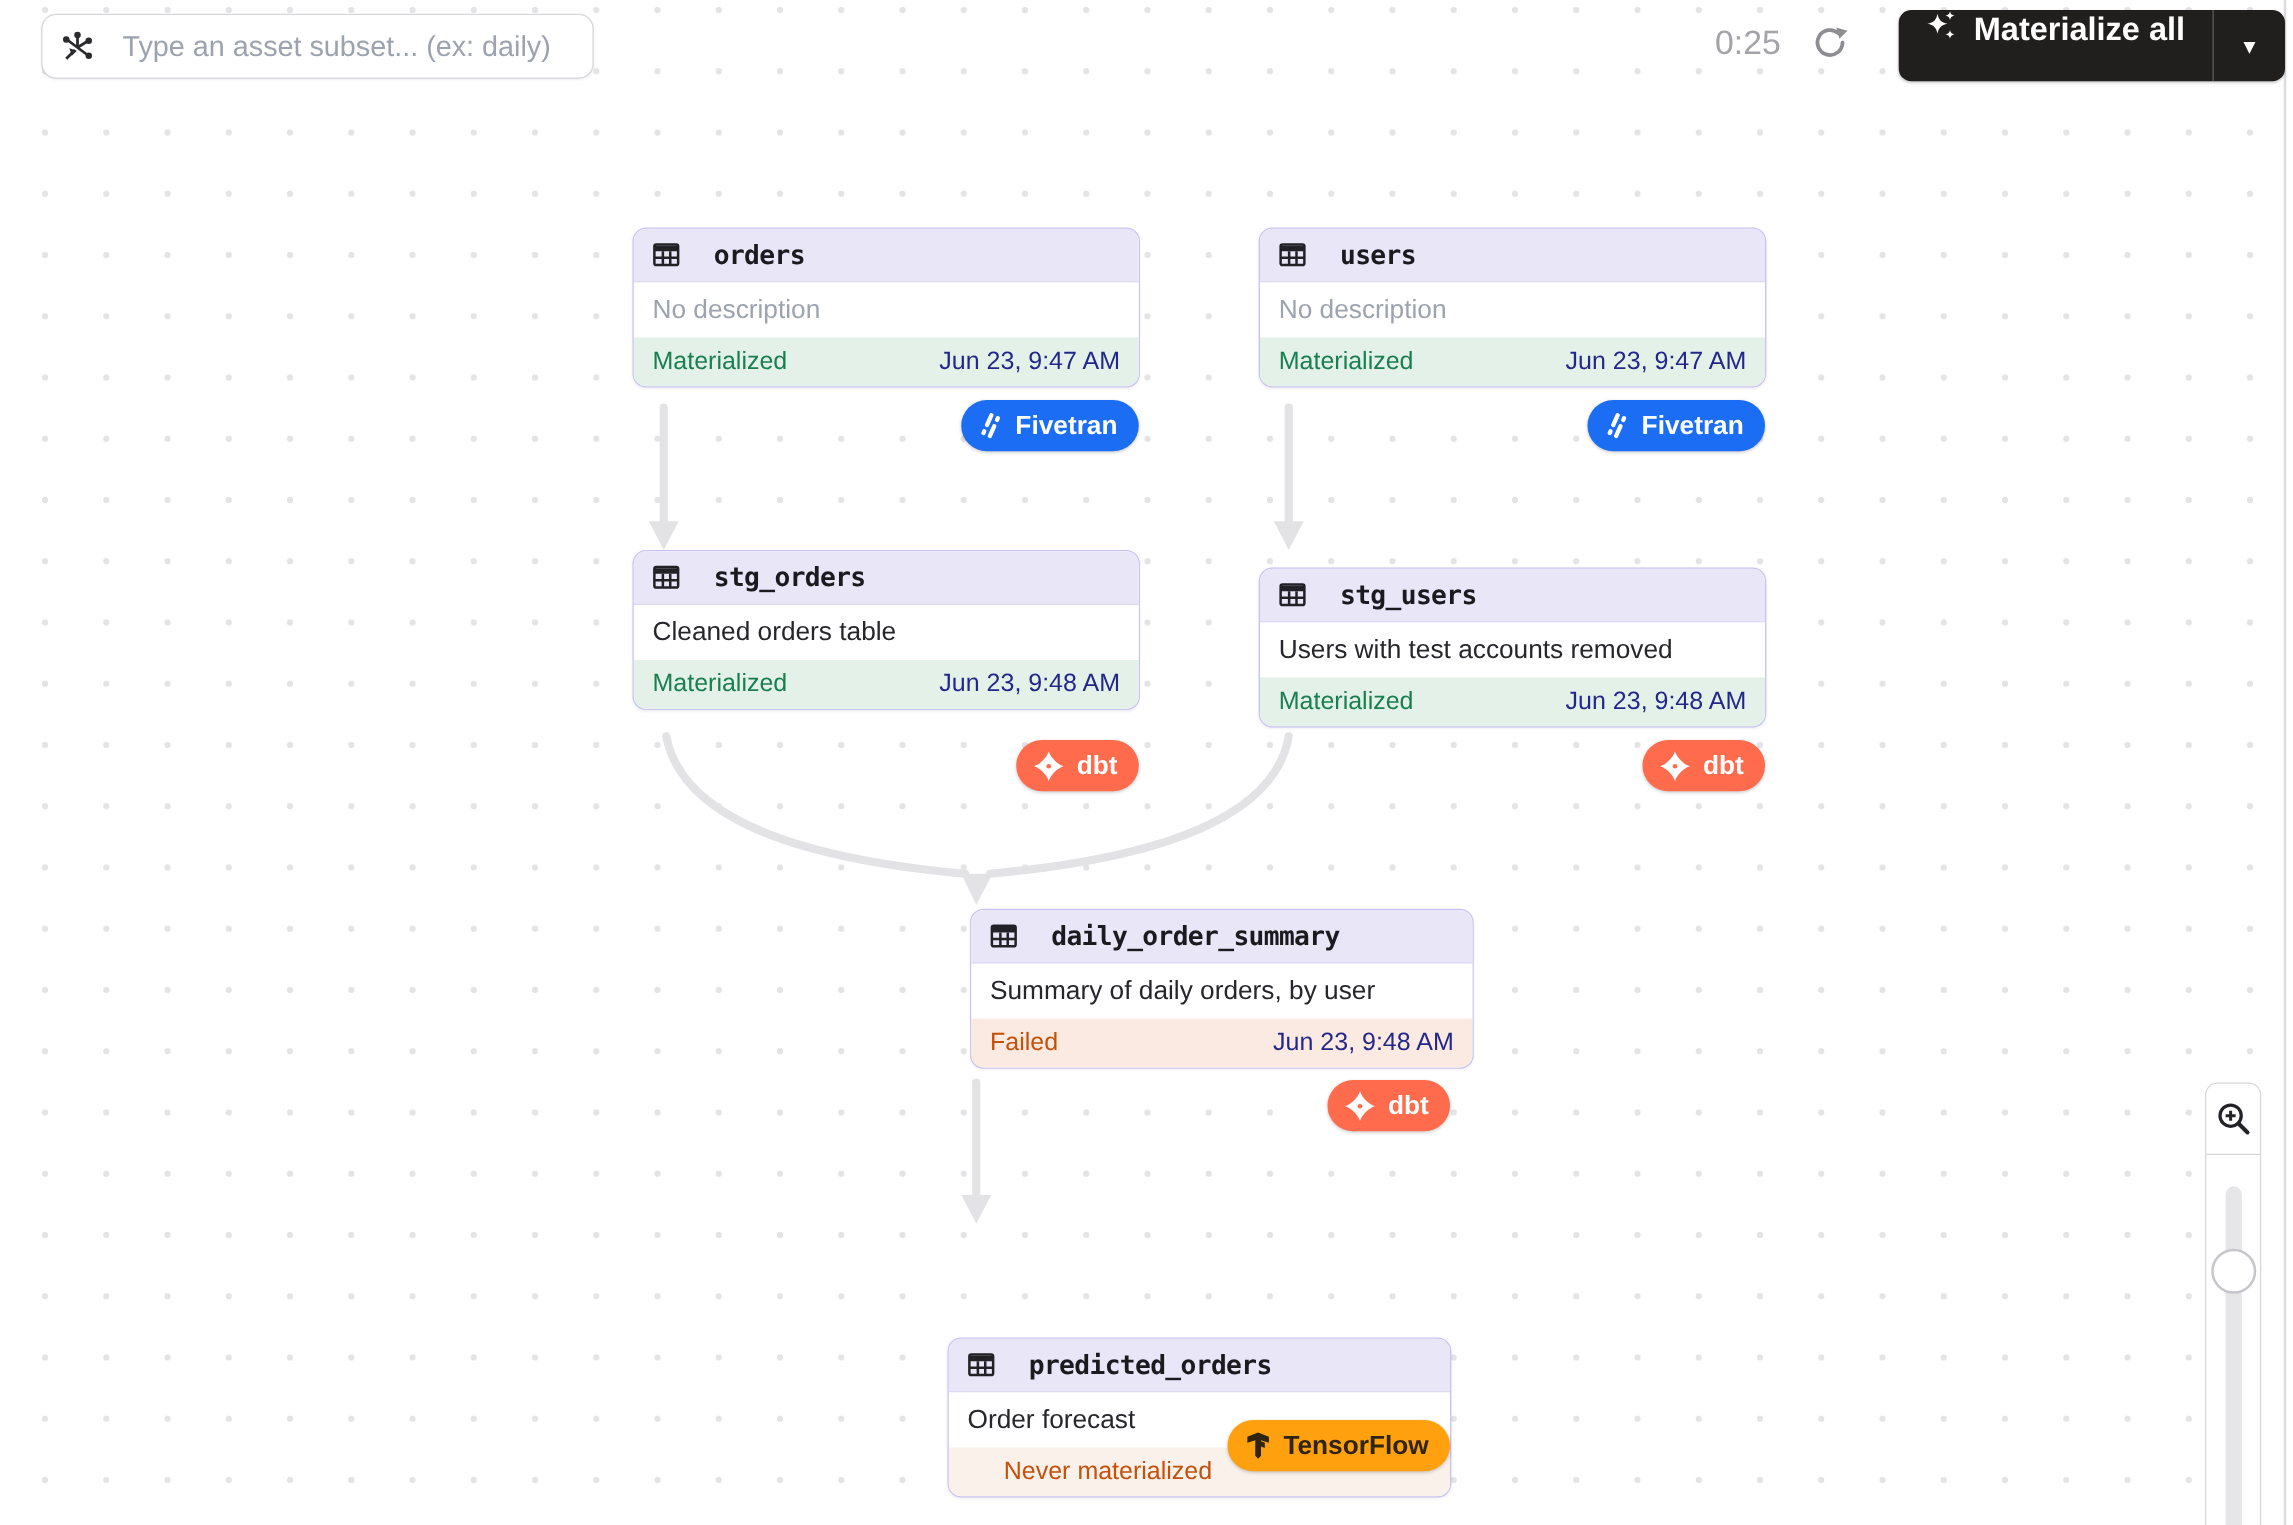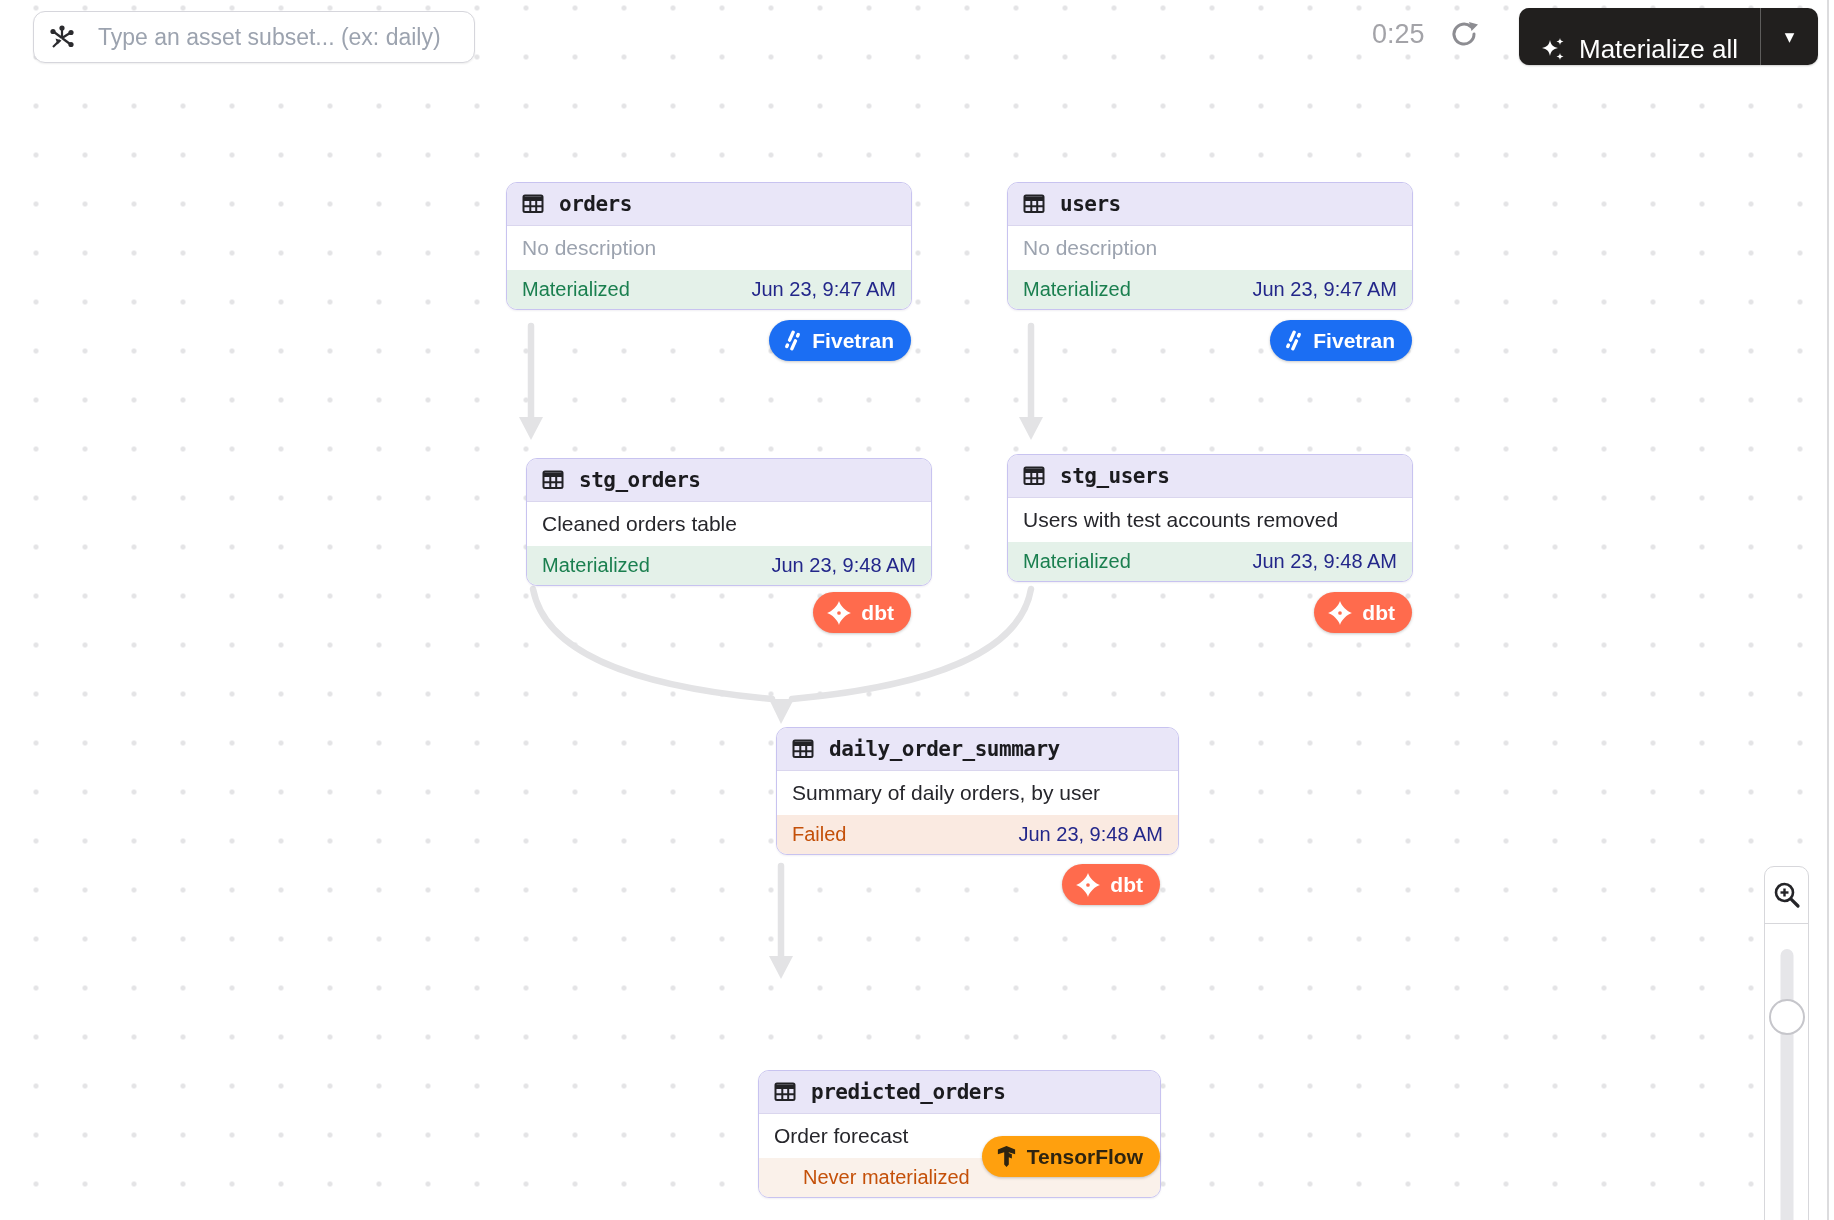--- a/index.html
+++ b/index.html
@@ -30,37 +30,37 @@
   .timer { position:absolute; left:1372px; top:19px; font-size:27px; color:#a3a3a8; z-index:5; }
   .refresh-btn { position:absolute; left:1448px; top:18px; width:32px; height:32px; cursor:pointer; z-index:5; }
 
   .materialize-btn {
     position:absolute; left:1519px; top:8px; height:57px;
     background:var(--button-bg,#211f1e); border-radius:10px;
     display:flex; align-items:stretch; color:#fff; z-index:5;
     box-shadow:0 1px 2px rgba(0,0,0,.2);
   }
   .materialize-main {
-    display:flex; align-items:flex-end; gap:12px; padding:0 22px 0 20px;
-    font-size:26px; font-weight:400; cursor:pointer; white-space:nowrap;
+    display:flex; align-items:flex-start; gap:12px; padding:0 22px 0 20px;
+    font-size:26px; font-weight:700; cursor:pointer; white-space:nowrap;
   }
   .materialize-caret {
     display:flex; align-items:center; justify-content:center; width:58px;
     border-left:1px solid rgba(255,255,255,.28); cursor:pointer; font-size:19px;
   }
 
   
   .asset-node {
     position:absolute; width:406px; background:#fff;
     border:1.8px solid var(--node-border,#c8c3f0); border-radius:11px;
     overflow:hidden; z-index:2; box-shadow:0 1px 2px rgba(40,35,90,.07); cursor:pointer;
   }
   .asset-header {
     background:var(--node-header-bg,#e9e6f8);
-    display:flex; align-items:center; gap:14px; padding:9px 14px;
+    display:flex; align-items:center; gap:26px; padding:9px 14px;
     border-bottom:1px solid rgba(90,80,160,.10);
   }
   .asset-title {
     font-family:"DejaVu Sans Mono", monospace; font-weight:600;
     font-size:21px; color:#1b1b1f; letter-spacing:-0.5px;
   }
   .asset-desc { padding:10px 15px; font-size:21px; color:#26262b; background:#fff; }
   .asset-desc.muted { color:#9ca3af; }
   .asset-footer {
     display:flex; justify-content:space-between; align-items:center;
@@ -69,21 +69,21 @@
   .asset-footer .ts { color:var(--timestamp-text,#23278a); }
   .footer-materialized { background:var(--materialized-bg,#e4f1e9); }
   .footer-materialized .status { color:var(--materialized-text,#1a7f4f); }
   .footer-failed { background:var(--failed-bg,#faeae1); }
   .footer-failed .status { color:var(--failed-text,#c45009); }
   .footer-never { background:#faf1ea;padding-left:44px; }
   .footer-never .status { color:var(--failed-text,#c45009); }
 
   #node-orders   { left:506px;  top:182px; }
   #node-users    { left:1007px; top:182px; }
-  #node-stg-orders { left:506px;  top:458px;margin-left:20px; }
+  #node-stg-orders { left:506px;  top:440px; }
   #node-stg-users  { left:1007px; top:454px; }
   #node-daily    { left:776px;  top:727px; width:403px; }
   #node-predicted{ left:758px;  top:1042px; width:403px;margin-top:28px; }
 
   
   .pill {
     position:absolute; z-index:3; height:41px; border-radius:21px;
     display:flex; align-items:center; gap:9px; padding:0 17px 0 13px;
     font-size:21px; font-weight:bold; color:#fff; cursor:pointer;
     box-shadow:0 1px 3px rgba(0,0,0,.22); white-space:nowrap;

